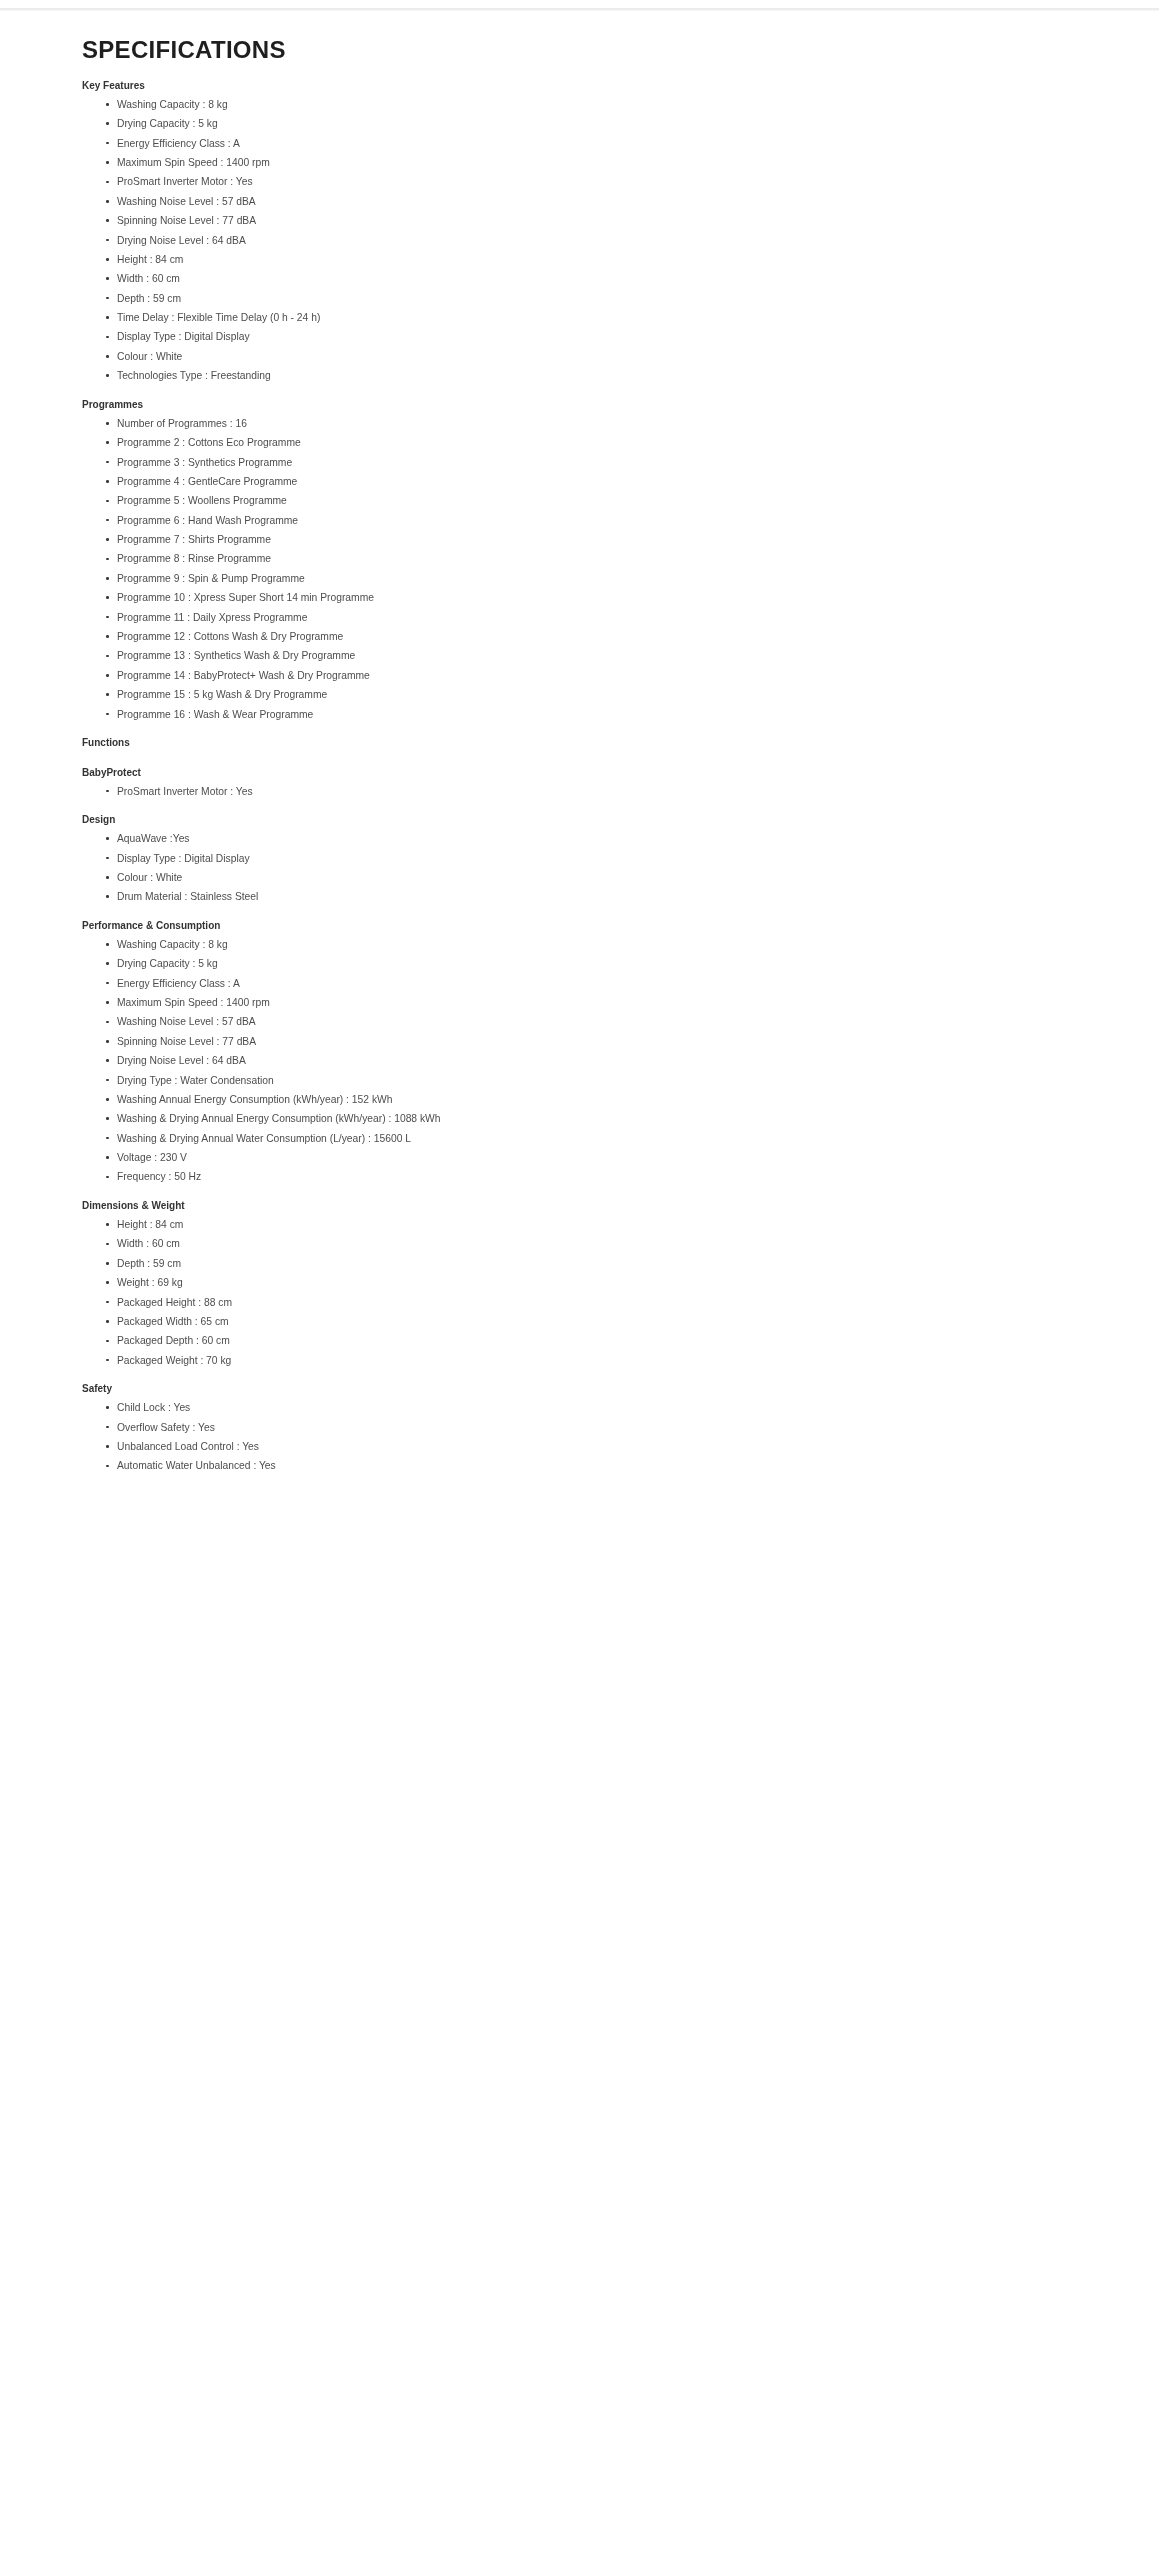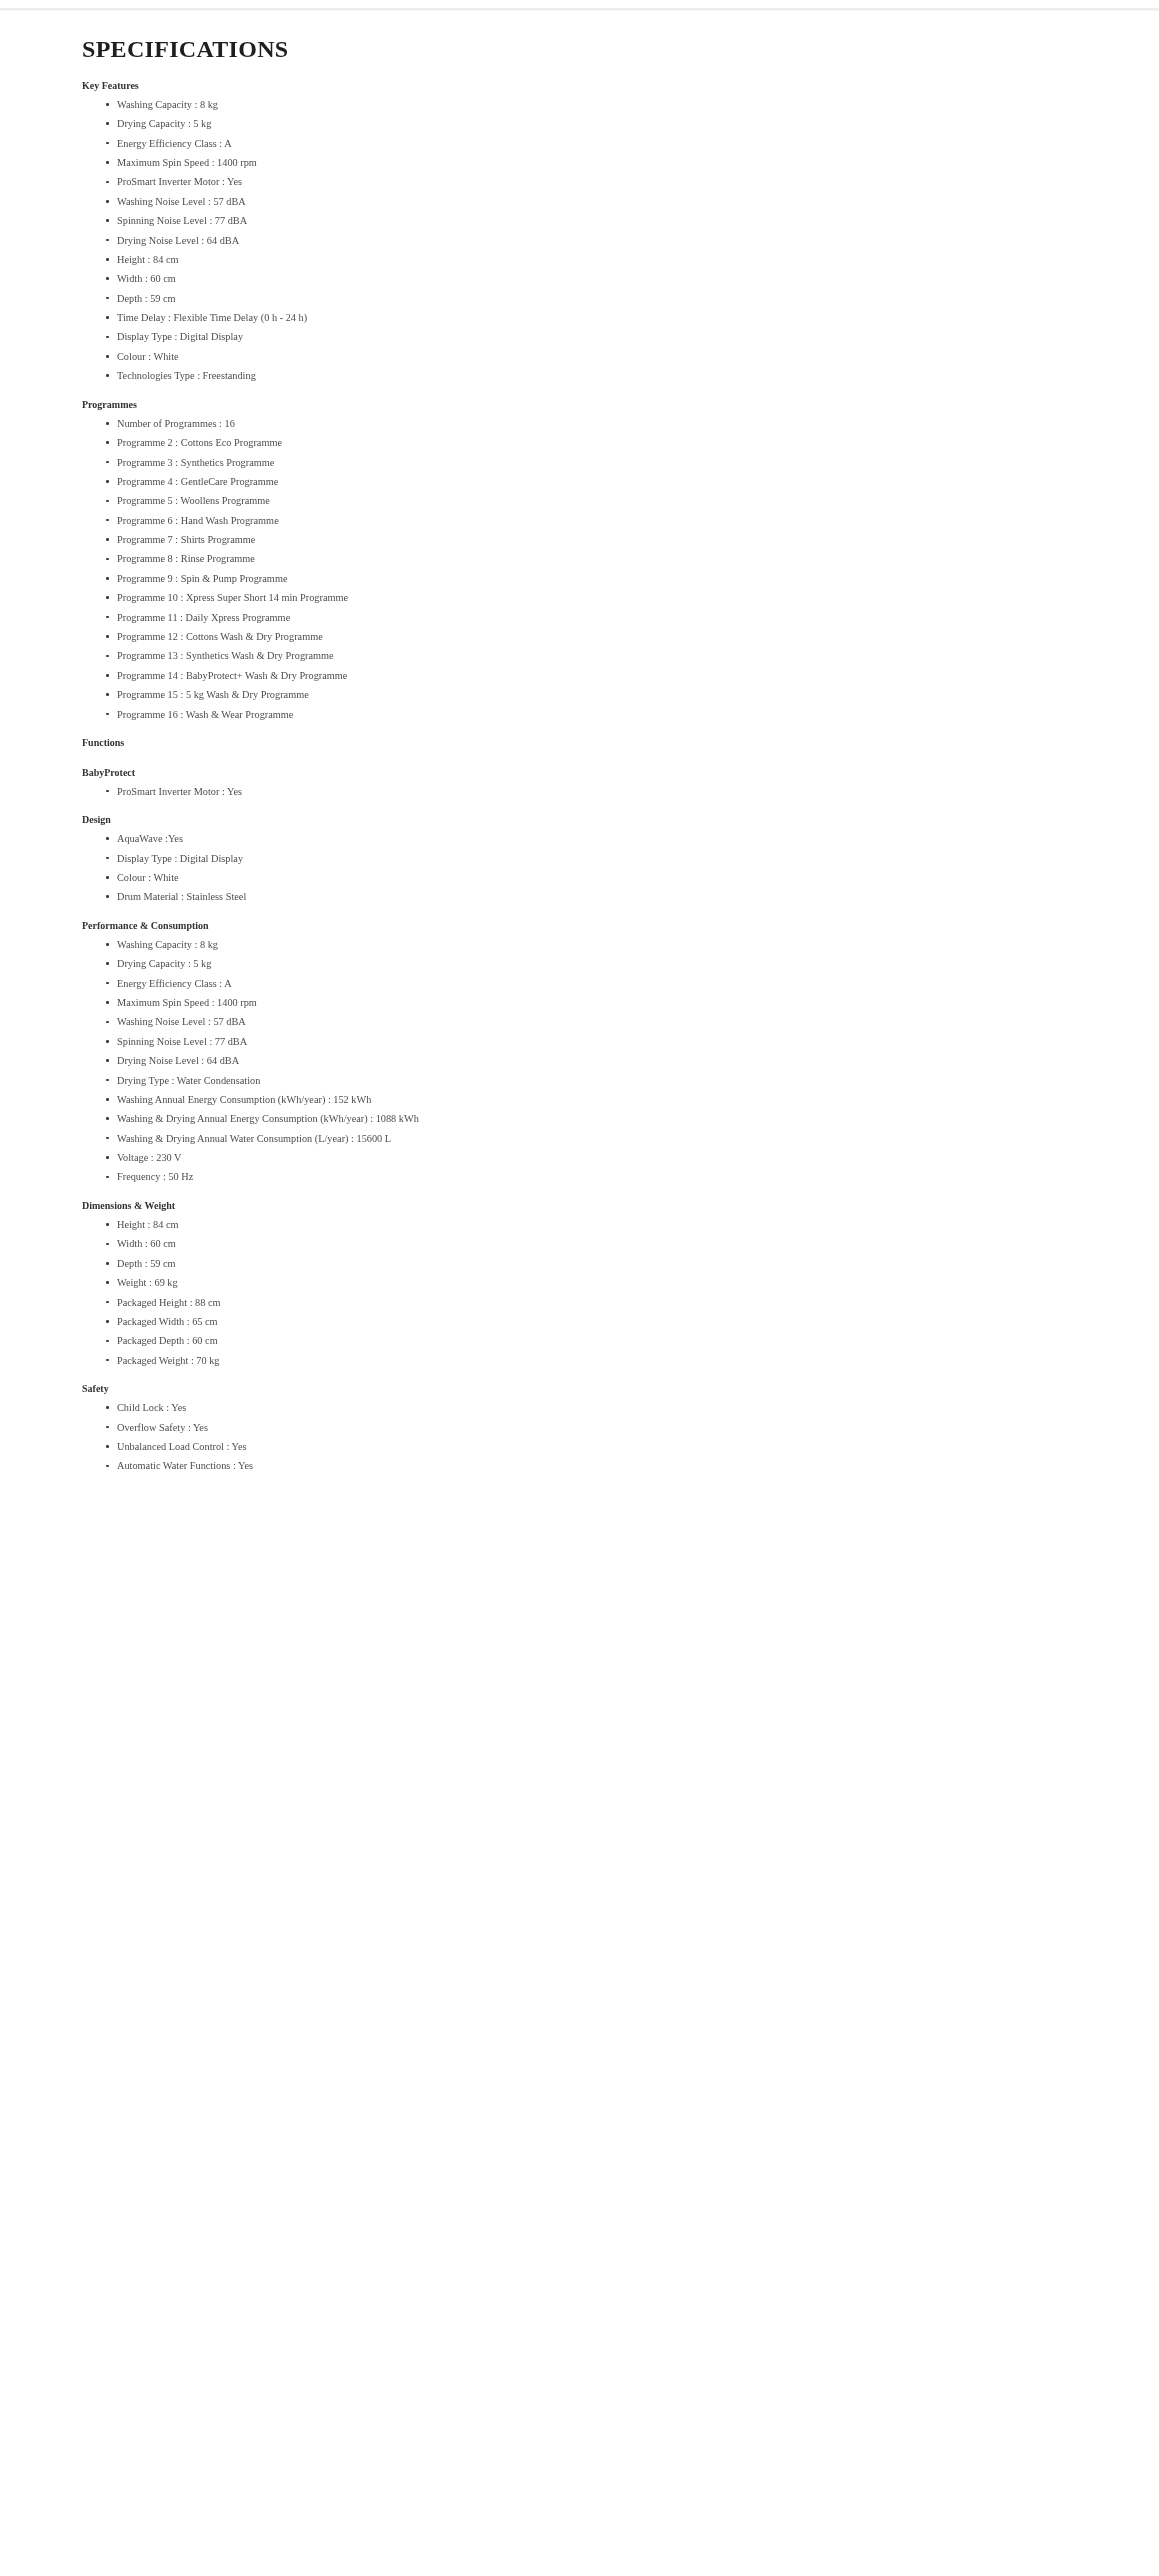--- a/index.html
+++ b/index.html
@@ -11,21 +11,21 @@
     --bg:#ffffff;
   }
   html,body{margin:0;padding:0;}
   body{
     width:1160px;
     min-height:2576px;
     background:var(--bg);
     font-family:"Liberation Sans", sans-serif;
     -webkit-font-smoothing:antialiased;
   }
-  .page{padding:0 110px 39px 82px;font-family:Liberation Serif, serif;}
+  .page{padding:0 110px 39px 82px;}
   .top-rule{
     height:1.3px;
     background:var(--divider);
     margin-top:8.4px;
     border-bottom:0.6px solid #f7f7f7;
   }
   h1.page-title{
     font-size:24px;
     font-weight:700;
     color:var(--title);
@@ -162,18 +162,18 @@
           <li class="spec-item">Packaged Depth : 60 cm</li>
           <li class="spec-item">Packaged Weight : 70 kg</li>
         </ul>
       </section>
       <section>
         <h3 class="section-heading">Safety</h3>
         <ul class="spec-list">
           <li class="spec-item">Child Lock : Yes</li>
           <li class="spec-item">Overflow Safety : Yes</li>
           <li class="spec-item">Unbalanced Load Control : Yes</li>
-          <li class="spec-item">Automatic Water Functions : Yes</li>
+          <li class="spec-item">Automatic Water Unbalanced : Yes</li>
         </ul>
       </section>
     </div>
 </div>
 
 
 </body></html>

